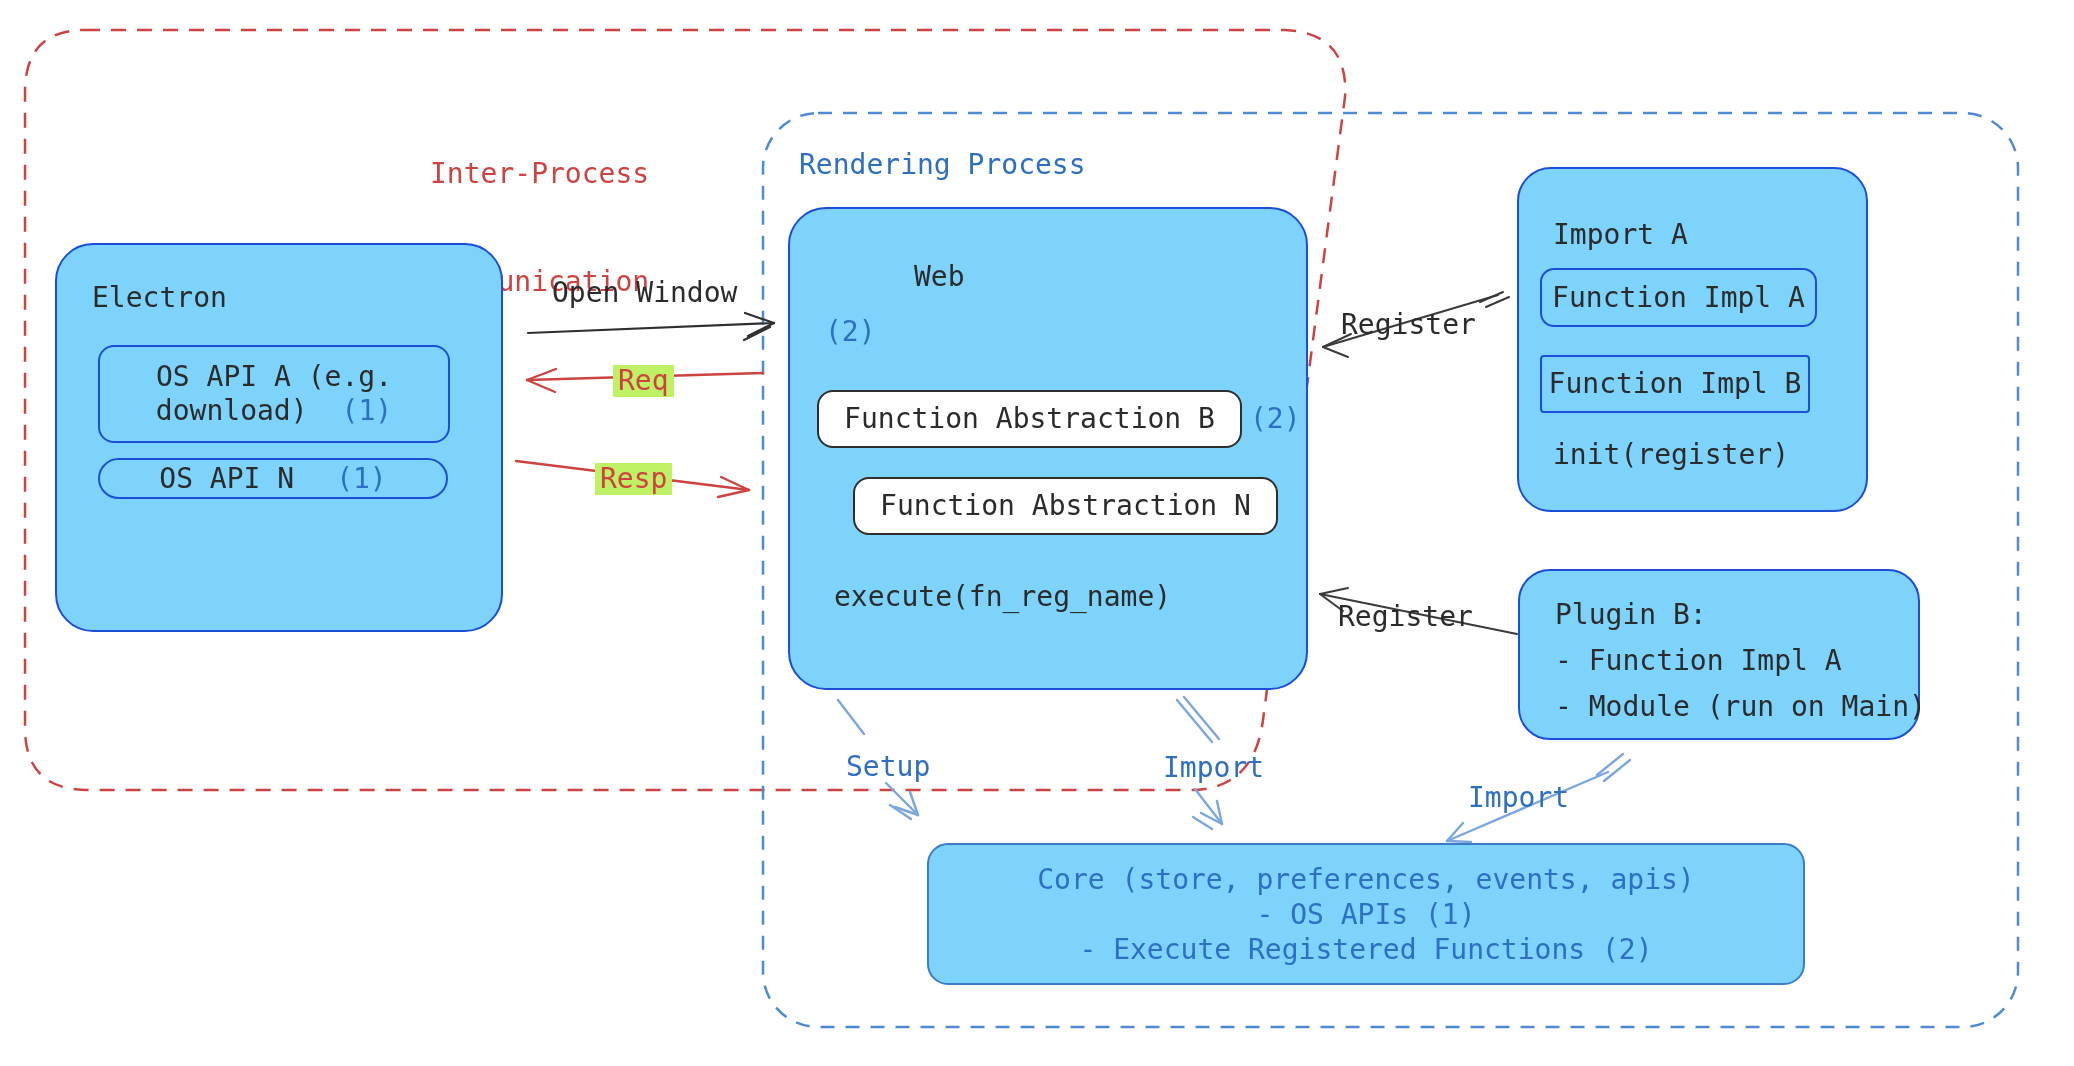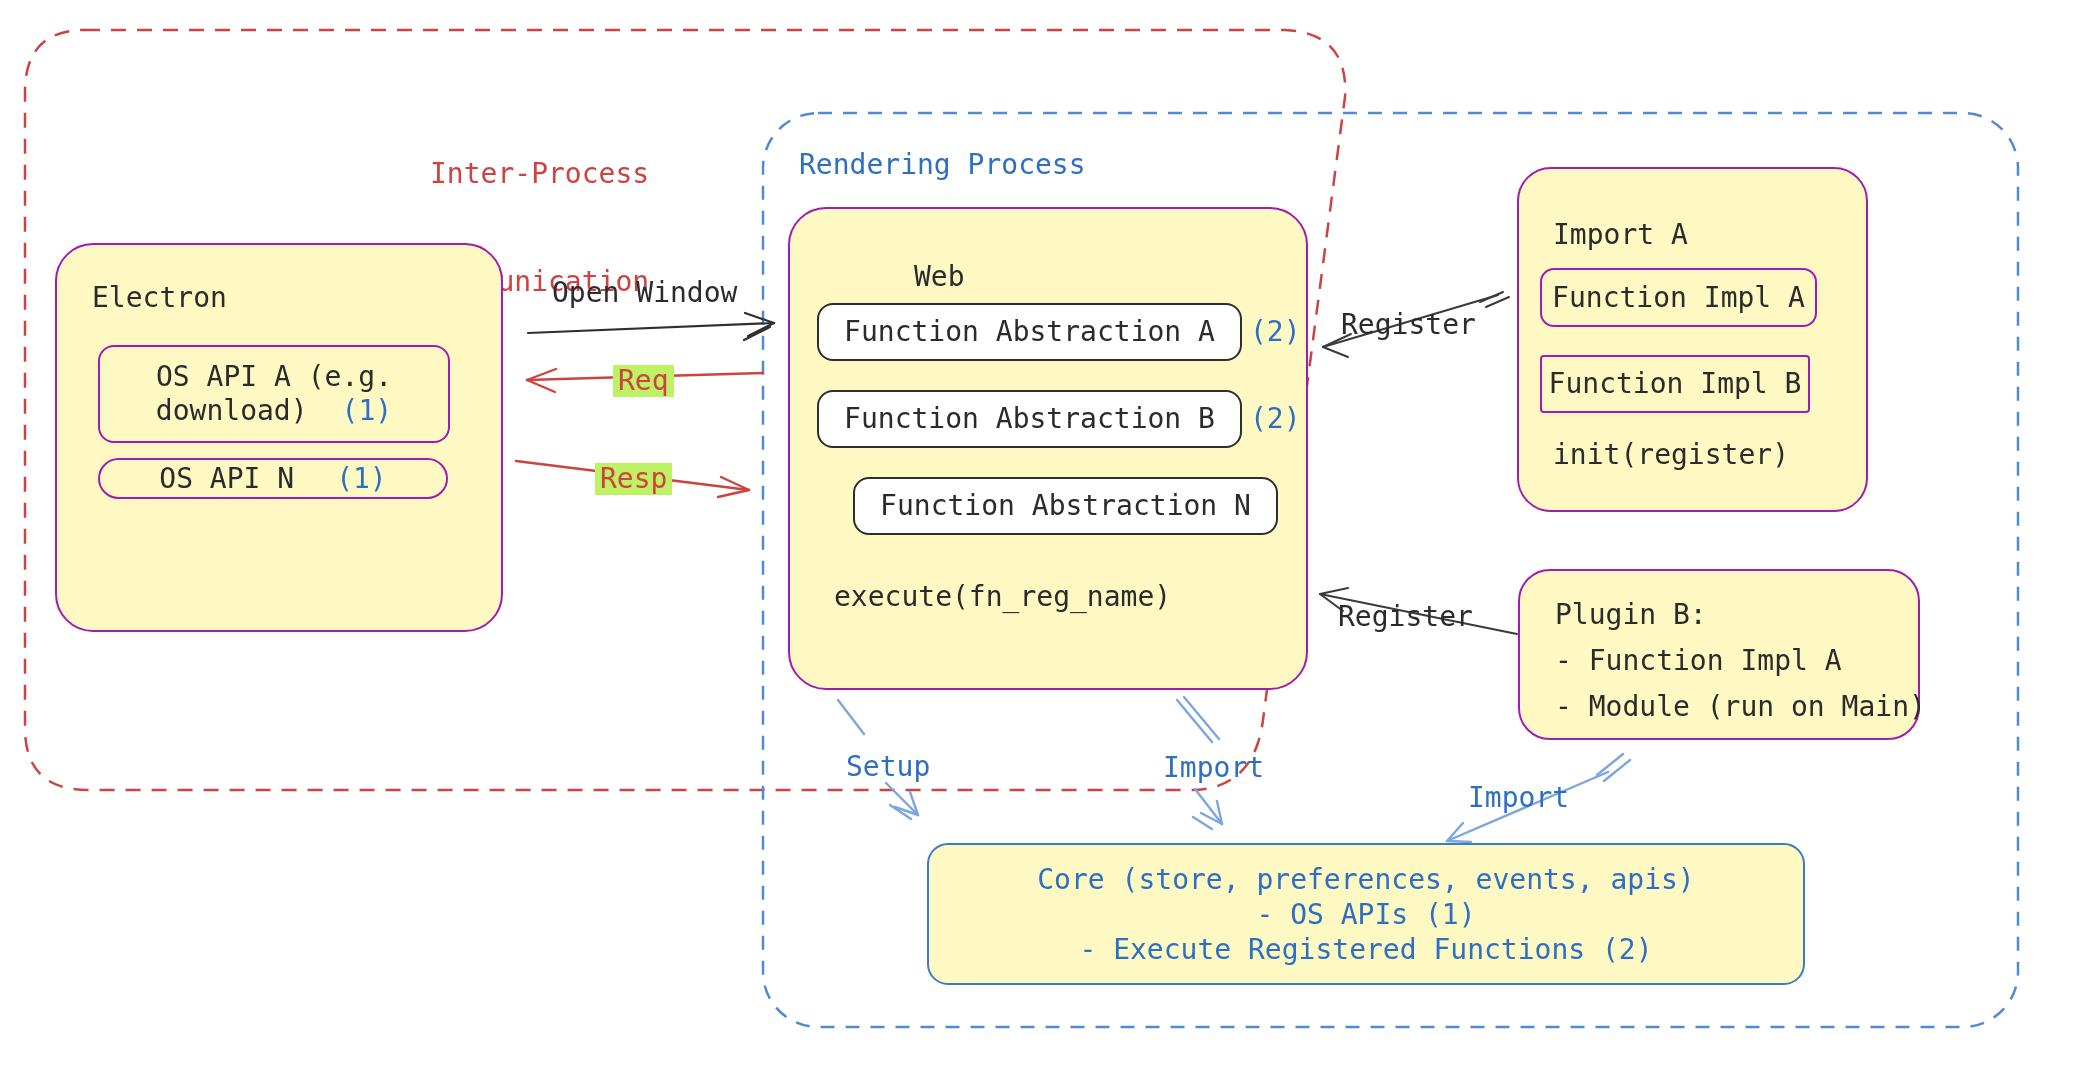--- a/index.html
+++ b/index.html
@@ -4,21 +4,21 @@
 <style>
   html,body{margin:0;padding:0;background:#ffffff;}
   .stage{
     position:relative;width:2074px;height:1066px;background:#ffffff;
     font-family:"DejaVu Sans Mono", monospace;
     color:#2b2b2b;font-size:28px;line-height:32px;overflow:hidden;
   }
   .stage *{box-sizing:border-box;}
   svg.underlay{position:absolute;left:0;top:0;width:2074px;height:1066px;}
   .box{
-    position:absolute;background:#fef9c3;border:2px solid #a21caf;
+    position:absolute;background:#7dd3fc;border:2px solid #1d4ed8;
   }
   .label{position:absolute;white-space:pre;}
   .red{color:#cd4341;}
   .blue{color:#2f6fc0;}
   .badge{color:#2d6fc4;}
   .arrowlabel-bg{background:#bef264;padding:0 5px;}
   .center-col{display:flex;flex-direction:column;align-items:center;justify-content:center;text-align:center;}
   .center-row{display:flex;align-items:center;justify-content:center;}
   
   .electron-box{left:55px;top:243px;width:448px;height:389px;border-radius:38px;}
@@ -131,23 +131,20 @@
   </div>
 
   <div class="label" style="left:552px;top:277px;">Open Window</div>
   <div class="label red arrowlabel-bg" style="left:613px;top:365px;">Req</div>
   <div class="label red arrowlabel-bg" style="left:595px;top:463px;">Resp</div>
 
   <div class="box web-box"></div>
   <div class="label" style="left:914px;top:261px;">Web</div>
 
   <div class="fa-row" style="top:303px;">
-    <div class="fa-box">
-      <span>Function Abstraction A</span>
-    </div>
     <span class="fa-badge">(2)</span>
   </div>
   <div class="fa-row" style="top:390px;">
     <div class="fa-box">
       <span>Function Abstraction B</span>
     </div>
     <span class="fa-badge">(2)</span>
   </div>
   <div class="fa-row" style="top:477px;padding-left:36px;">
     <div class="fa-box">

